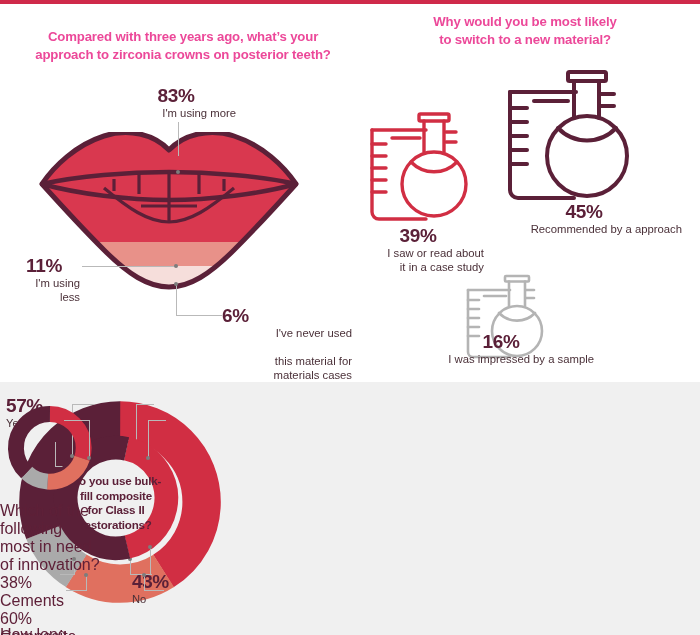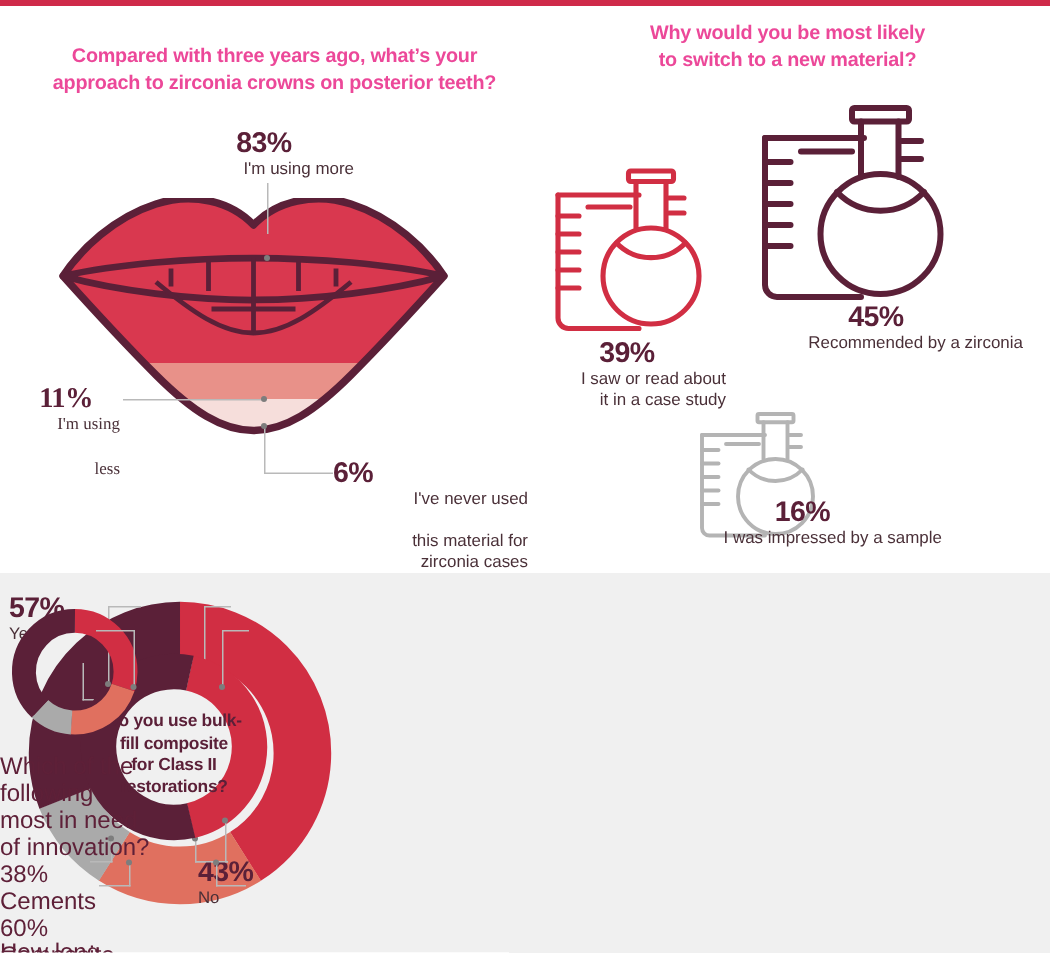--- a/index.html
+++ b/index.html
@@ -75,25 +75,25 @@
     font-size: 11.3px;
     line-height: 1.22;
     color: #4a3038;
     margin-top: 1px;
     text-align: right;
   }
   .c-center { text-align: center; }
   .c-left   { text-align: left; }
 
   #co-83 { left: 116px; top: 82px; width: 120px; }
-  #co-11 { left: 8px;  top: 252px; width: 72px; font-family: Liberation Serif, serif; }
+  #co-11 { left: 8px;  top: 252px; width: 72px; }
   #co-6  { left: 222px; top: 302px; width: 130px; }
   #co-39 { left: 352px; top: 222px; width: 132px; }
   #co-45 { left: 486px; top: 198px; width: 196px; }
-  #co-16 { left: 442px; top: 328px; width: 186px; }
+  #co-16 { left: 408px; top: 328px; width: 186px; }
 
   
   .leader { position: absolute; background: #b9b9b9; }
   .leader-dot {
     position: absolute;
     width: 4px; height: 4px;
     border-radius: 50%;
     background: #7d7d7d;
   }
 
@@ -219,30 +219,30 @@
     <div class="callout c-center" id="co-83">
       <div class="pct">83%</div>
       <div class="lbl">I'm using more</div>
     </div>
     <div class="leader" style="left:178px; top:118px; width:1px; height:34px;"></div>
     <div class="leader-dot" style="left:176px; top:166px;"></div>
 
     <div class="callout c-center" id="co-11">
       <div class="pct">11%</div>
       <div class="lbl">I'm using</div>
-      <div class="lbl" style="margin-top:16px">less</div>
+      <div class="lbl" style="margin-top:0">less</div>
     </div>
     <div class="leader" style="left:82px; top:262px; width:94px; height:1px;"></div>
     <div class="leader-dot" style="left:174px; top:260px;"></div>
 
     <div class="callout c-left" id="co-6">
       <div class="pct">6%</div>
       <div class="lbl">I've never used</div>
       <div class="lbl" style="margin-top:14px">this material for</div>
-      <div class="lbl" style="margin-top:0">zirconia cases</div>
+      <div class="lbl" style="margin-top:0">materials cases</div>
     </div>
     <div class="leader" style="left:176px; top:280px; width:1px; height:32px;"></div>
     <div class="leader" style="left:176px; top:311px; width:46px; height:1px;"></div>
     <div class="leader-dot" style="left:174px; top:278px;"></div>
 
     <svg id="flask-39" viewBox="0 0 120 118">
       <g fill="none" stroke="#d12e43" stroke-width="3.4" stroke-linecap="round" stroke-linejoin="round">
         <path d="M8,22 L8,104 a7,7 0 0 0 7,7 L62,111"></path>
         <path d="M8,22 L62,22"></path>
         <line x1="8" y1="36" x2="22" y2="36"></line>
@@ -302,21 +302,21 @@
     </svg>
 
     <div class="callout c-center" id="co-39">
       <div class="pct">39%</div>
       <div class="lbl">I saw or read about</div>
       <div class="lbl" style="margin-top:0">it in a case study</div>
     </div>
 
     <div class="callout c-center" id="co-45">
       <div class="pct">45%</div>
-      <div class="lbl">Recommended by a zirconia</div>
+      <div class="lbl">Recommended by a approach</div>
     </div>
 
     <div class="callout c-center" id="co-16">
       <div class="pct">16%</div>
       <div class="lbl">I was impressed by a sample</div>
     </div>
 
   </div>
 
   <div class="panel-bottom">

